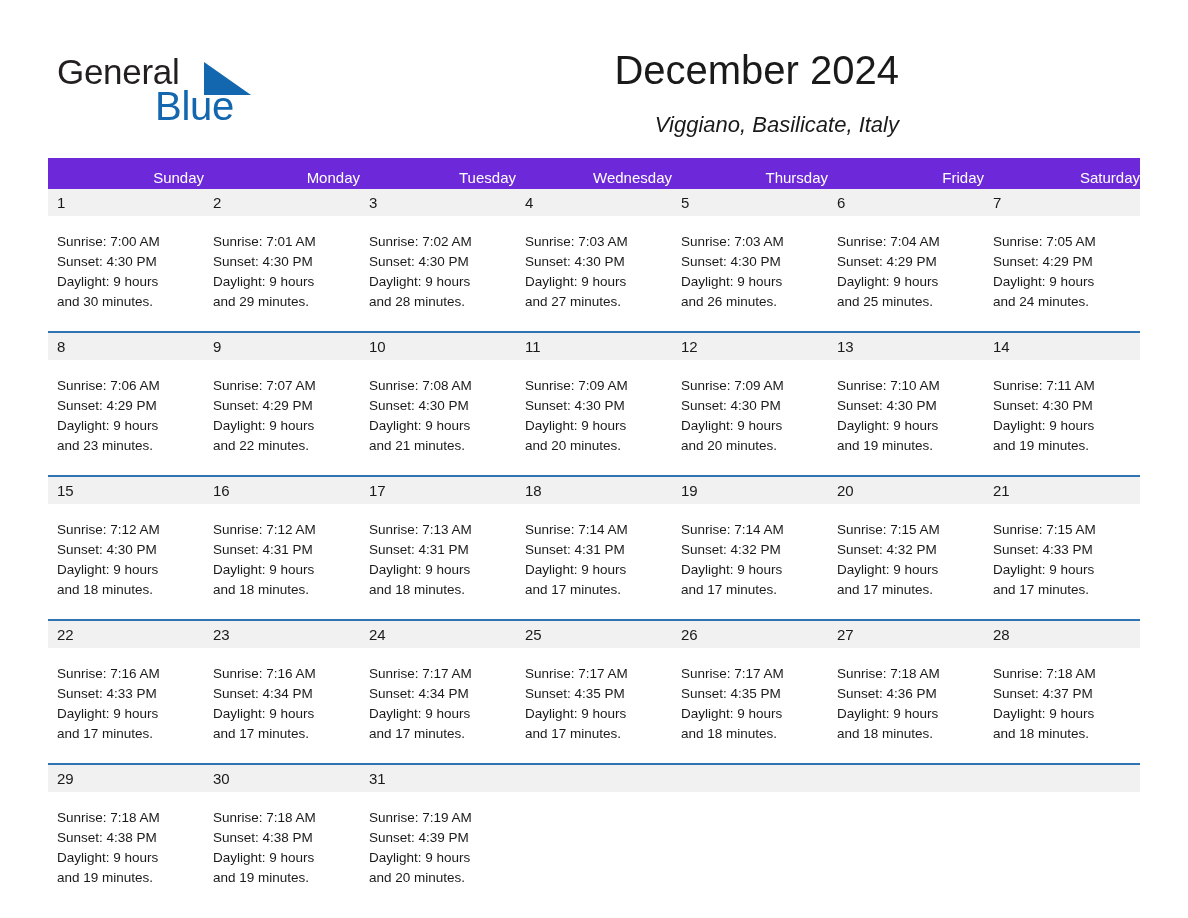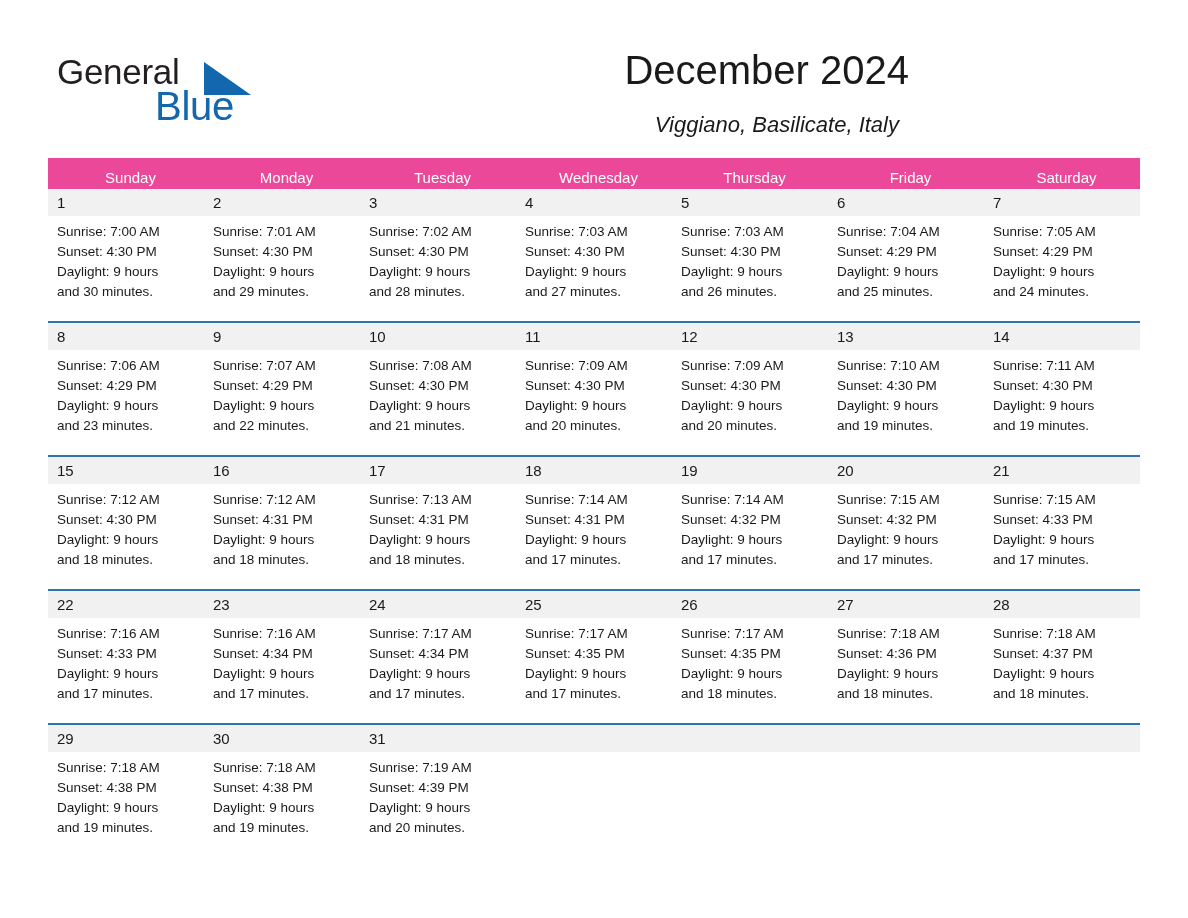--- a/index.html
+++ b/index.html
@@ -27,46 +27,46 @@
   .logo-tri {
     position:absolute; left:147px; top:10px;
     width:47px; height:33px;
   }
   .logo-blue {
     position:absolute; left:98px; top:32px;
     font-size:40px; color:#1267ae; letter-spacing:-0.3px;
     font-family:"Liberation Sans", sans-serif;
   }
   .title {
-    position:absolute; right:47px; top:48px;
+    position:absolute; right:57px; top:48px;
     font-size:40px; color:#1a1a1a; 
     letter-spacing:0px; white-space:nowrap;
   }
   .subtitle {
     position:absolute; right:57px; top:112px;
     font-size:22px; color:#1a1a1a; 
     white-space:nowrap;
     font-style:italic;
   }
 
   
   .cal {
     position:absolute; left:48px; top:158px;
     width:1092px;
     border-collapse:collapse;
     table-layout:fixed;
   }
   .cal col { width:156px; }
 
   .cal thead th {
-    background:#ec4899;
+    background:#6d28d9;
     color:#ffffff;
     font-size:15px;
     font-weight:normal;
-    text-align:center;
+    text-align:right;
     padding:7px 0 0 9px;
     height:31px;
     vertical-align:middle;
   }
 
   .week-sep td {
     height:8px; padding:0;
     background:#ffffff;
     border-bottom:2px solid #2f74b0;
   }
@@ -78,21 +78,21 @@
     padding:5px 0 5px 9px;
     height:26px;
     vertical-align:middle;
   }
   .daynum-row td.empty { background:#f1f1f1; }
 
   .info-row td {
     background:#ffffff;
     font-size:13.5px;
     color:#1a1a1a;
-    padding:6px 0 12px 9px;
+    padding:16px 0 12px 9px;
     vertical-align:top;
     line-height:20px;
     height:96px;
   }
   .info-row td.empty { background:#ffffff; }
   .info-line { white-space:nowrap; }
 </style>
 </head>
 <body>
 

